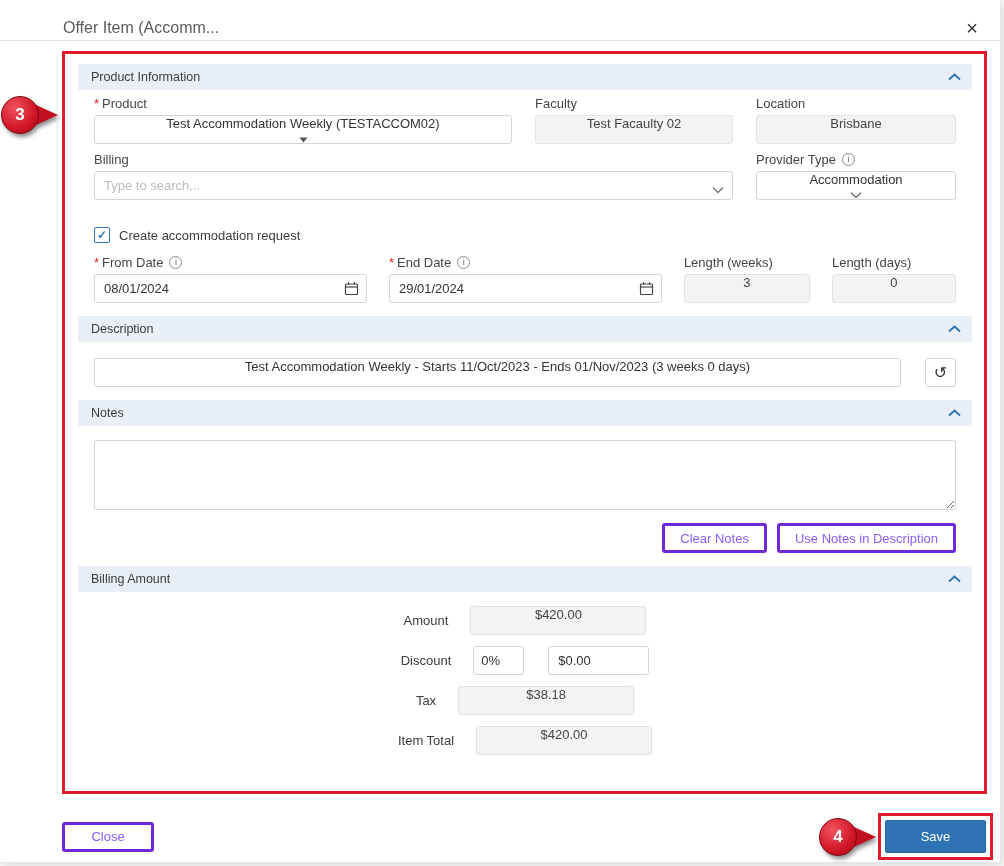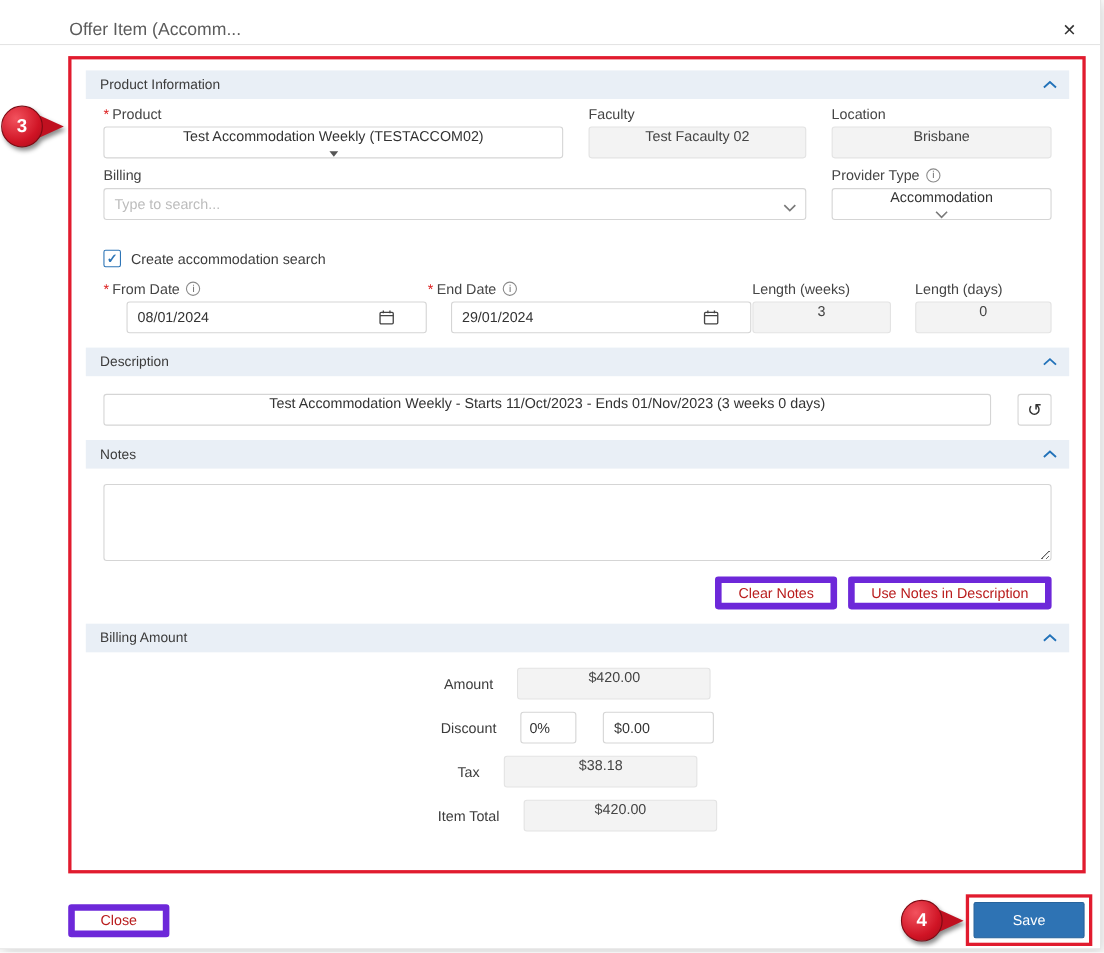--- a/index.html
+++ b/index.html
@@ -54,21 +54,21 @@
   .combo { position:relative; }
   .combo input {
     width:100%; height:29px; border:1px solid #d5d5d5; border-radius:3px;
     padding:0 28px 0 9px; font-size:13px; color:#333; font-family:inherit; outline:none;
   }
   .combo input::placeholder { color:#bcbcbc; }
   .combo .chev-dn { position:absolute; right:9px; top:9px; pointer-events:none; }
   .date-box { position:relative; }
   .date-box input {
     width:100%; height:29px; border:1px solid #d5d5d5; border-radius:3px;
-    padding:0 30px 0 9px; font-size:13px; color:#333; font-family:inherit; outline:none;margin-left:21px;
+    padding:0 30px 0 9px; font-size:13px; color:#333; font-family:inherit; outline:none;
   }
   .cal-icon { position:absolute; right:8px; top:7px; cursor:pointer; }
   
   .checkbox-row { display:flex; align-items:center; gap:9px; margin:8px 0 12px 0; cursor:pointer; }
   .checkbox {
     width:16px; height:16px; border:1px solid #2e75b6; border-radius:2px;
     color:#2e75b6; font-size:12px; font-weight:bold;
     display:flex; align-items:center; justify-content:center; background:#fff;
   }
   .checkbox-label { font-size:13px; color:#3c3c3c; }
@@ -79,22 +79,22 @@
     width:31px; height:29px; border:1px solid #d5d5d5; border-radius:3px; background:#fff;
     display:flex; align-items:center; justify-content:center; font-size:16px; color:#333; cursor:pointer;
   }
   
   .notes-area {
     width:100%; height:70px; border:1px solid #d5d5d5; border-radius:3px;
     font-family:inherit; font-size:13px; color:#333; padding:6px 9px; resize:both; outline:none; margin-top:8px;
   }
   .notes-btns { display:flex; justify-content:flex-end; gap:10px; margin-top:9px; }
   .btn {
-    height:30px; padding:0 15px; background:#fff; border:6px solid #6d28d9;
-    border-radius:3px; font-size:13px; color:#b91c1c; font-family:inherit; cursor:pointer;
+    height:30px; padding:0 15px; background:#fff; border:3px solid #6d28d9;
+    border-radius:3px; font-size:13px; color:#8b5cf6; font-family:inherit; cursor:pointer;
   }
   
   .billing-row { display:flex; justify-content:center; align-items:center; margin:0 0 11px 0; }
   .billing-label { font-size:13px; color:#3c3c3c; margin-right:22px; }
   .billing-field { width:176px; }
   .disc-pct { width:51px; }
   .disc-amt { width:101px; margin-left:24px; }
   
   .footer { display:flex; justify-content:space-between; align-items:center; margin-top:19px; }
   .footer-right { display:flex; align-items:center; margin-right:-6px; }
@@ -207,21 +207,21 @@
           </div>
         </div>
       </div>
 
       <div class="section">
         <div class="section-body">
           <div class="checkbox-row">
             <span class="checkbox">
                 <span>✓</span>
               </span>
-            <span class="checkbox-label">Create accommodation search</span>
+            <span class="checkbox-label">Create accommodation request</span>
           </div>
           <div class="row" style="gap:22px">
             <div class="field" style="width:275px">
               <label class="field-label">
                 <span class="req">*</span>
                   <span>From Date</span>
                 <span class="info-icon">i</span>
               </label>
               <div class="date-box">
                 <input type="text" value="08/01/2024" style="">

